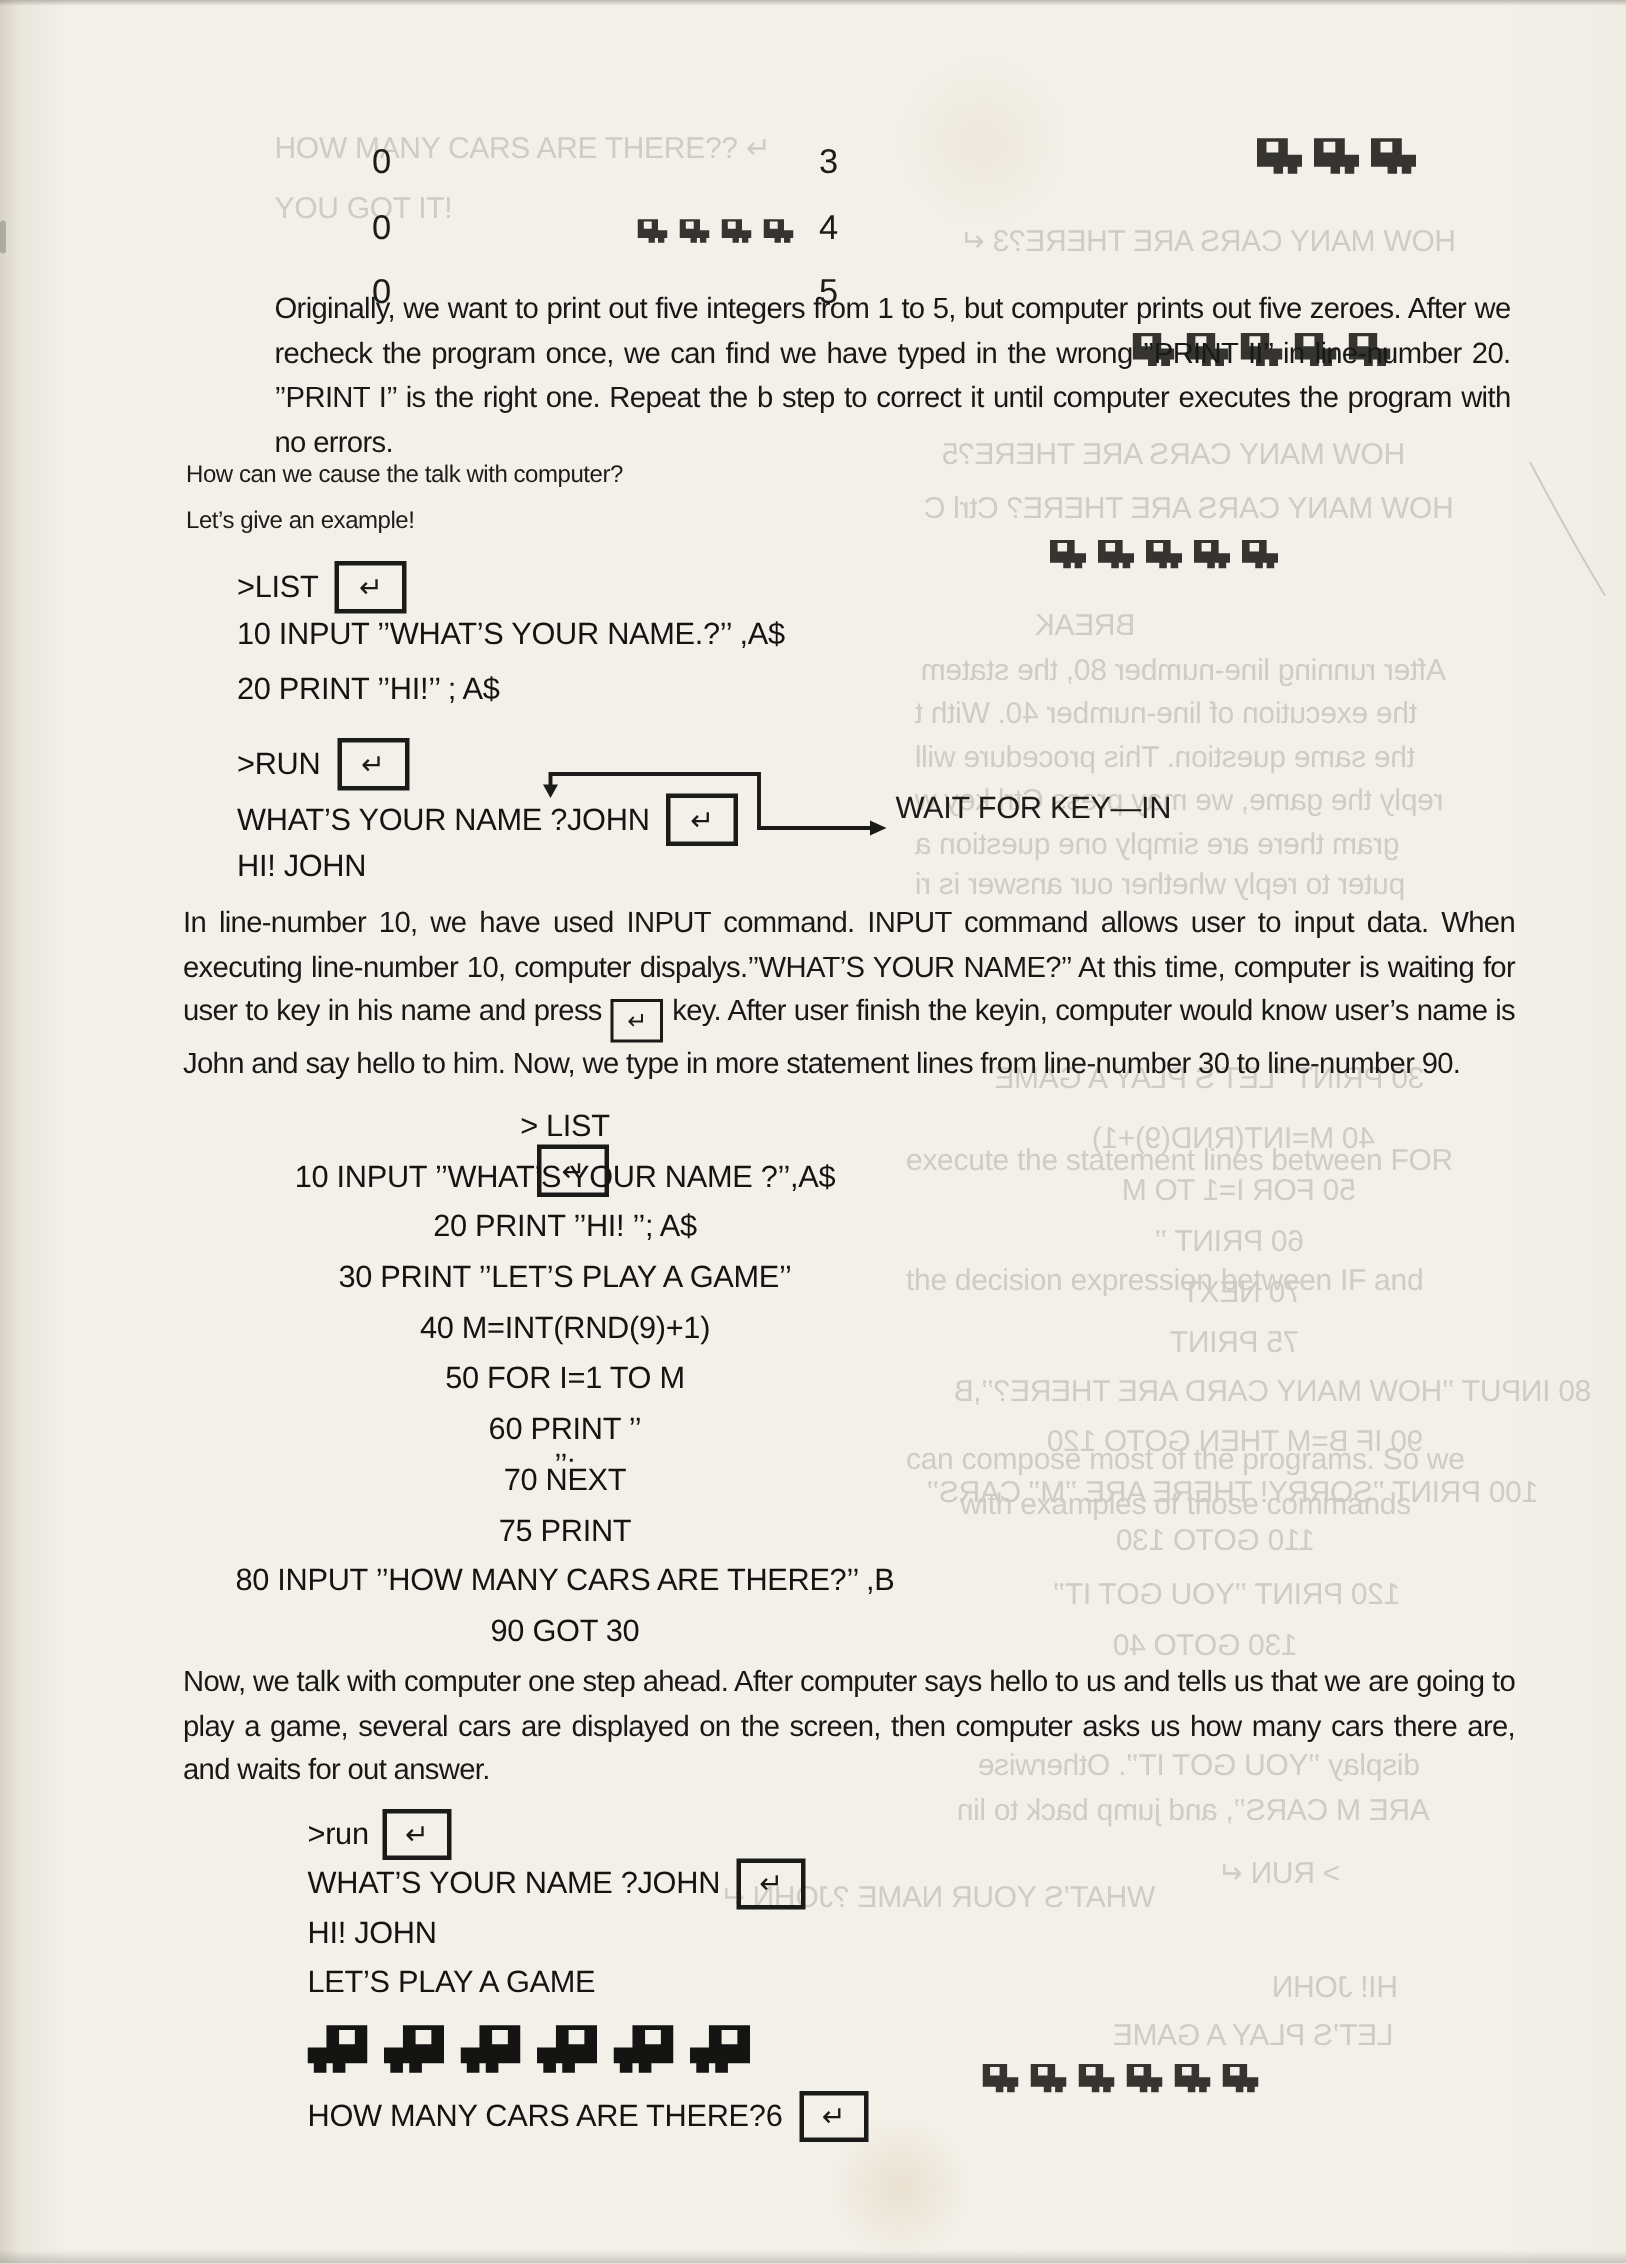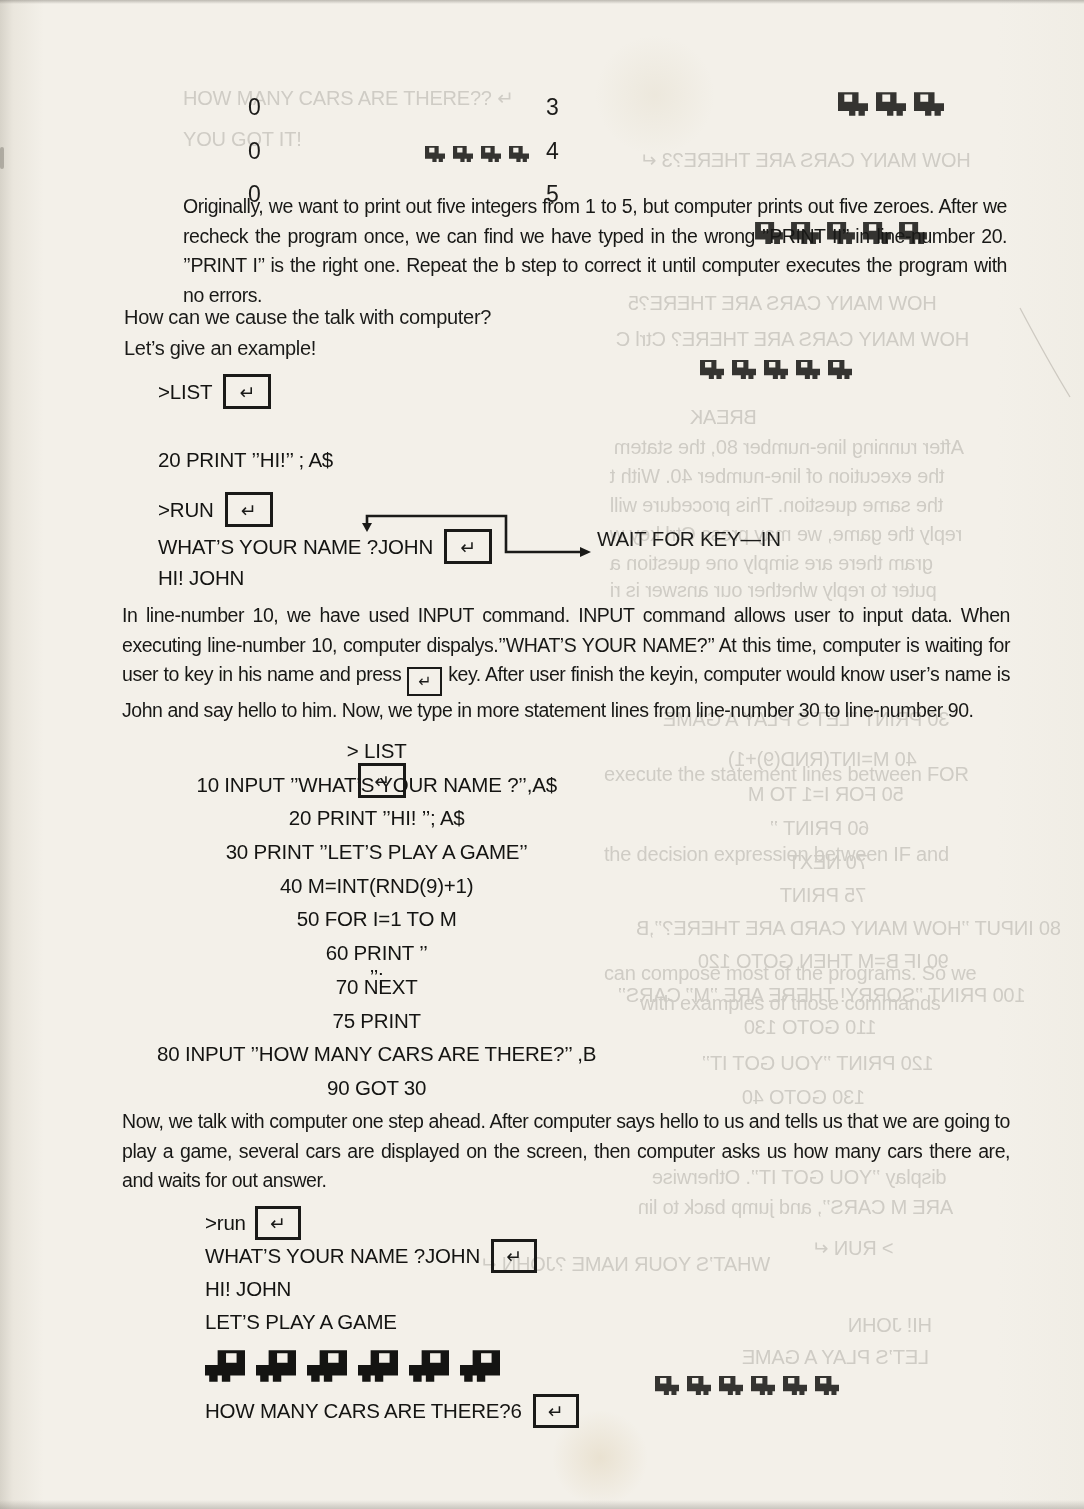--- a/index.html
+++ b/index.html
@@ -12,21 +12,21 @@
       linear-gradient(90deg,#d7d3c9 0px,#eae6dd 13px,#f3f0e9 44px,#f3f0e9 92%,#f0ede5 100%),
       #f3f0e9;
   }
   .page::before{content:"";position:absolute;left:0;top:0;width:100%;height:4px;
     background:linear-gradient(180deg,rgba(100,96,88,.38),rgba(100,96,88,0));z-index:5;}
   .page::after{content:"";position:absolute;left:0;bottom:0;width:100%;height:9px;
     background:linear-gradient(0deg,rgba(105,100,92,.30),rgba(105,100,92,0));z-index:5;}
   .abs{position:absolute;}
   .par{position:absolute;font-size:19.5px;line-height:29.5px;letter-spacing:-0.45px;
     text-align:justify;color:#181816;z-index:2;}
-  .qline{font-size:20px;letter-spacing:-0.3px;line-height:30.5px;}
+  .qline{font-size:16px;letter-spacing:-0.3px;line-height:30.5px;}
   .num-col{position:absolute;font-size:23px;line-height:43.5px;z-index:2;}
   .code{font-size:20.5px;letter-spacing:-0.2px;white-space:nowrap;color:#141412;}
   .l1wrap{position:absolute;z-index:2;}
   .l1line{position:absolute;left:0;display:flex;align-items:center;white-space:nowrap;}
   .cl{height:33.7px;display:flex;align-items:center;white-space:nowrap;flex-direction:column;}
   .key{display:inline-flex;align-items:center;justify-content:center;
     width:42px;height:29px;border:3px solid #1a1a18;margin-left:11px;
     font-family:"DejaVu Sans",sans-serif;font-size:19px;color:#1a1a18;flex:0 0 auto;}
   .key.small{width:31px;height:25px;border-width:2.5px;margin:0 6px;vertical-align:-6px;
     display:inline-flex;font-size:16px;}
@@ -190,20 +190,23 @@
     <div class="qline">Let’s give an example!</div>
   </div>
 
   <div class="l1wrap code" style="left:158px;top:374px;width:700px;height:230px;text-decoration:underline;">
     <div class="l1line" style="top:0;">
       <span>&gt;LIST</span>
       <span class="key">
           <span>↵</span>
         </span>
     </div>
+    <div class="l1line" style="top:37px;">
+      <span>10 INPUT ’’WHAT’S YOUR NAME.?’’ ,A$</span>
+    </div>
     <div class="l1line" style="top:74px;align-items:center;">
       <span>20 PRINT ’’HI!’’ ; A$</span>
     </div>
     <div class="l1line" style="top:118px;">
       <span>&gt;RUN</span>
       <span class="key">
           <span>↵</span>
         </span>
     </div>
     <div class="l1line" style="top:155px;">

